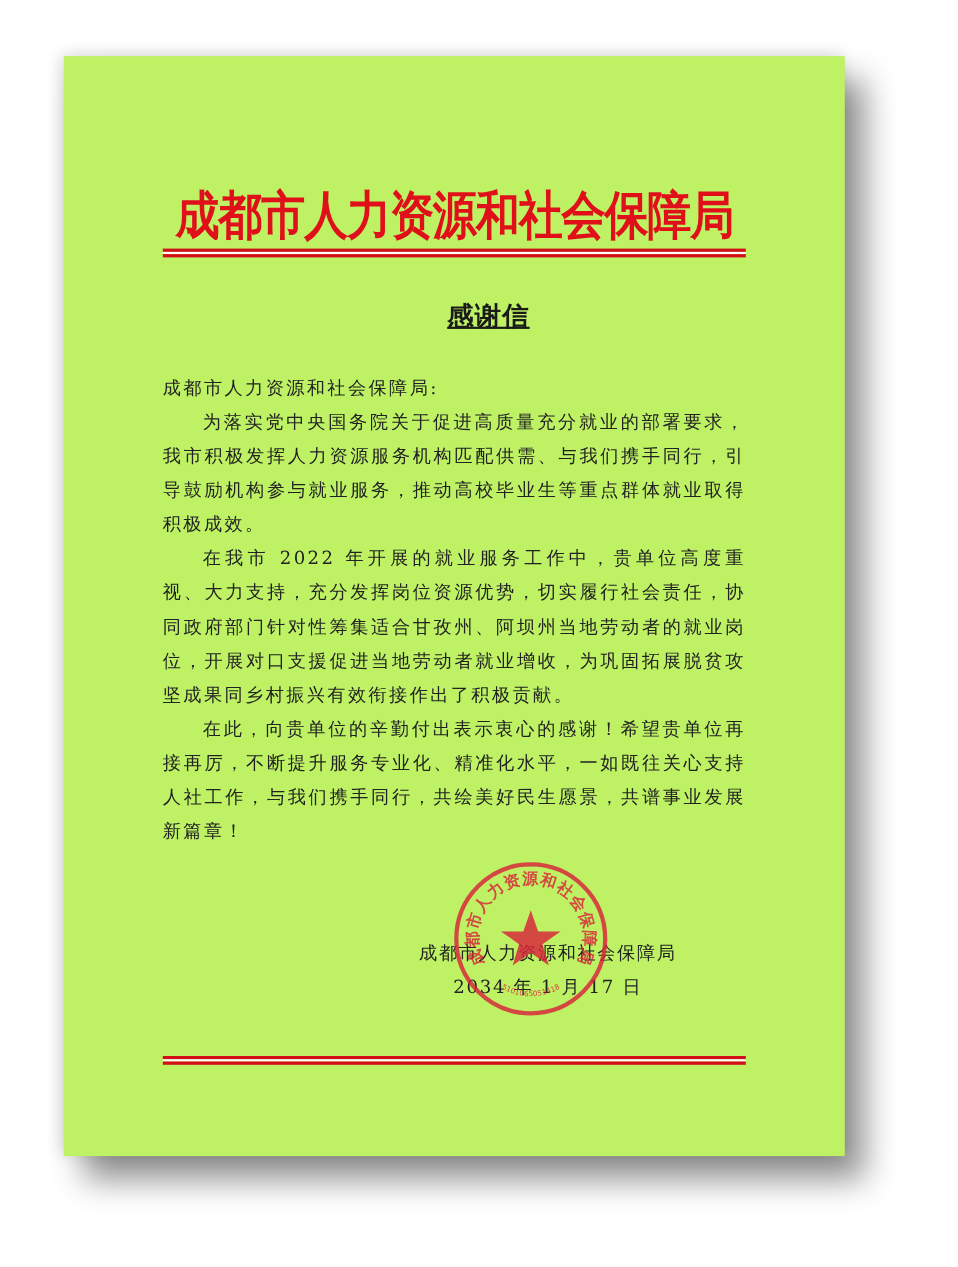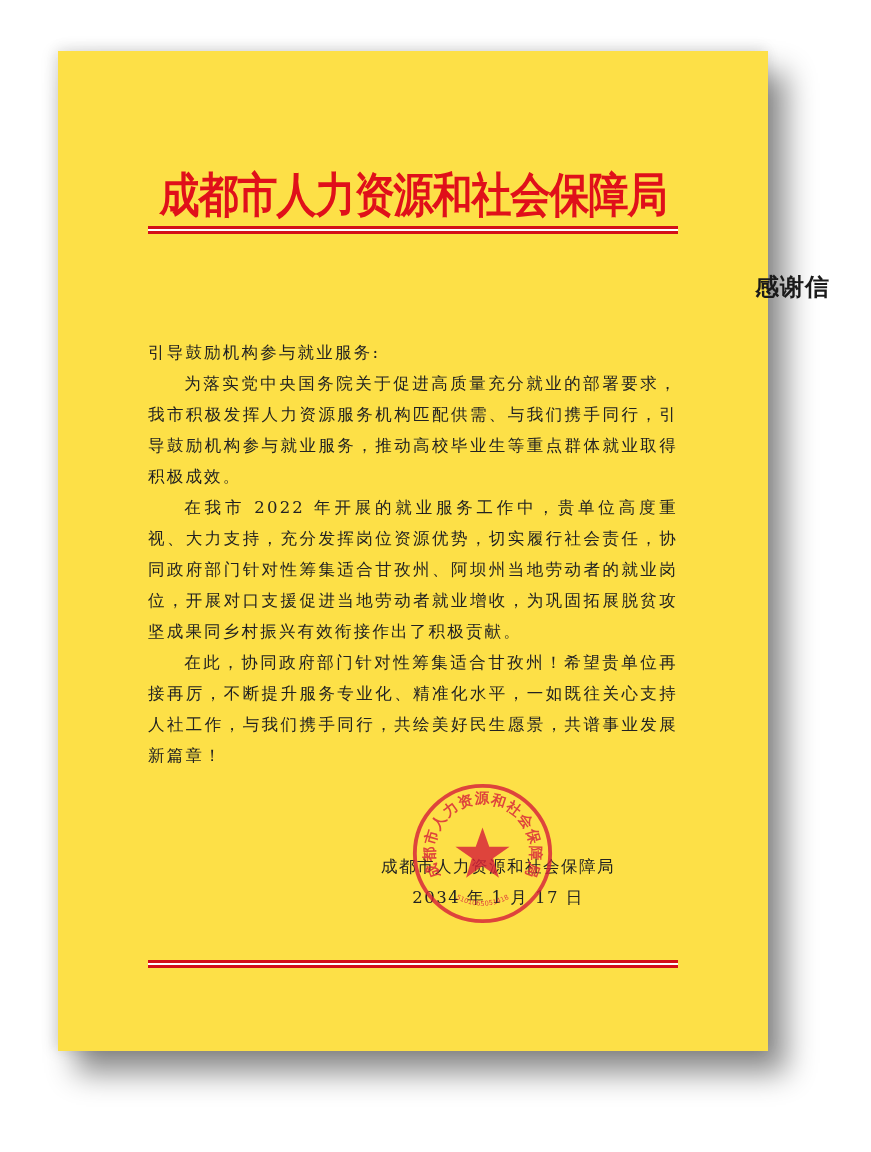--- a/index.html
+++ b/index.html
@@ -1,36 +1,36 @@
 <!DOCTYPE html>
 <html><head>
   <meta charset="utf-8">
   <style>
     html, body { margin: 0; padding: 0; background: #ffffff; }
     body { width: 871px; height: 1152px; position: relative; overflow: hidden; font-family: "DejaVu Serif", "Liberation Serif", serif; }
     .page {
       position: absolute; left: 58px; top: 51px; width: 710px; height: 1000px;
-      background: #fde047;
+      background: #bef264;
       box-shadow: 18px 22px 28px rgba(0,0,0,0.45), -4px 0 14px rgba(0,0,0,0.10), 0 -4px 14px rgba(0,0,0,0.06);
     }
     .head-title {
       position: absolute; left: 90px; top: 112px; width: 530px; text-align: center;
       color: #e0101a; font-family: "DejaVu Serif", "Liberation Serif", serif;
       font-size: 40px; font-weight: bold; letter-spacing: -1px; white-space: nowrap;
       transform: scaleY(1.18); transform-origin: center top;
     }
     .rule { position: absolute; left: 90px; width: 530px; }
     .rule .thick { height: 3px; background: #d30f18; }
     .rule .gap { height: 2px; background: #fefefe; }
     .rule .thin { height: 3px; background: #d30f18; }
     .rule-top { top: 175px; }
     .rule-bottom { top: 909px; }
     .letter-title {
-      position: absolute; left: 0; top: 220px; width: 772px; text-align: right;
-      font-size: 24px; font-weight: bold; color: #1a1a1a; letter-spacing: 1px;
+      position: absolute; left: 0; top: 220px; width: 772px; text-align: center;
+      font-size: 24px; font-weight: bold; color: #1a1a1a; letter-spacing: 1px; text-decoration: underline;
     }
     .body-text {
       position: absolute; left: 90px; top: 286px; width: 530px;
       font-size: 16.5px; line-height: 31px; color: #222; letter-spacing: 2.2px;
       text-align: justify;
     }
     .body-text p { margin: 0; }
     .body-text p.indent { text-indent: 2.2em; }
     .signature {
       position: absolute; left: 310px; top: 800px; width: 260px; text-align: center;
@@ -49,24 +49,24 @@
   <div class="head-title">成都市人力资源和社会保障局</div>
   <div class="rule rule-top">
     <div class="thick"></div>
       <div class="gap"></div>
       <div class="thin"></div>
   </div>
 
   <div class="letter-title">感谢信</div>
 
   <div class="body-text">
-    <p>引导鼓励机构参与就业服务:</p>
+    <p>成都市人力资源和社会保障局:</p>
     <p class="indent">为落实党中央国务院关于促进高质量充分就业的部署要求，我市积极发挥人力资源服务机构匹配供需、与我们携手同行，引导鼓励机构参与就业服务，推动高校毕业生等重点群体就业取得积极成效。</p>
     <p class="indent">在我市 2022 年开展的就业服务工作中，贵单位高度重视、大力支持，充分发挥岗位资源优势，切实履行社会责任，协同政府部门针对性筹集适合甘孜州、阿坝州当地劳动者的就业岗位，开展对口支援促进当地劳动者就业增收，为巩固拓展脱贫攻坚成果同乡村振兴有效衔接作出了积极贡献。</p>
-    <p class="indent">在此，协同政府部门针对性筹集适合甘孜州！希望贵单位再接再厉，不断提升服务专业化、精准化水平，一如既往关心支持人社工作，与我们携手同行，共绘美好民生愿景，共谱事业发展新篇章！</p>
+    <p class="indent">在此，向贵单位的辛勤付出表示衷心的感谢！希望贵单位再接再厉，不断提升服务专业化、精准化水平，一如既往关心支持人社工作，与我们携手同行，共绘美好民生愿景，共谱事业发展新篇章！</p>
   </div>
 
   <div class="signature">
     <div>成都市人力资源和社会保障局</div>
     <div>2034 年 1 月 17 日</div>
   </div>
 
   <svg class="seal" viewBox="0 0 150 150" xmlns="http://www.w3.org/2000/svg">
     <defs>
       <path id="sealArcTop" d="M 30,95 A 50,50 0 1,1 120,95" fill="none"></path>

